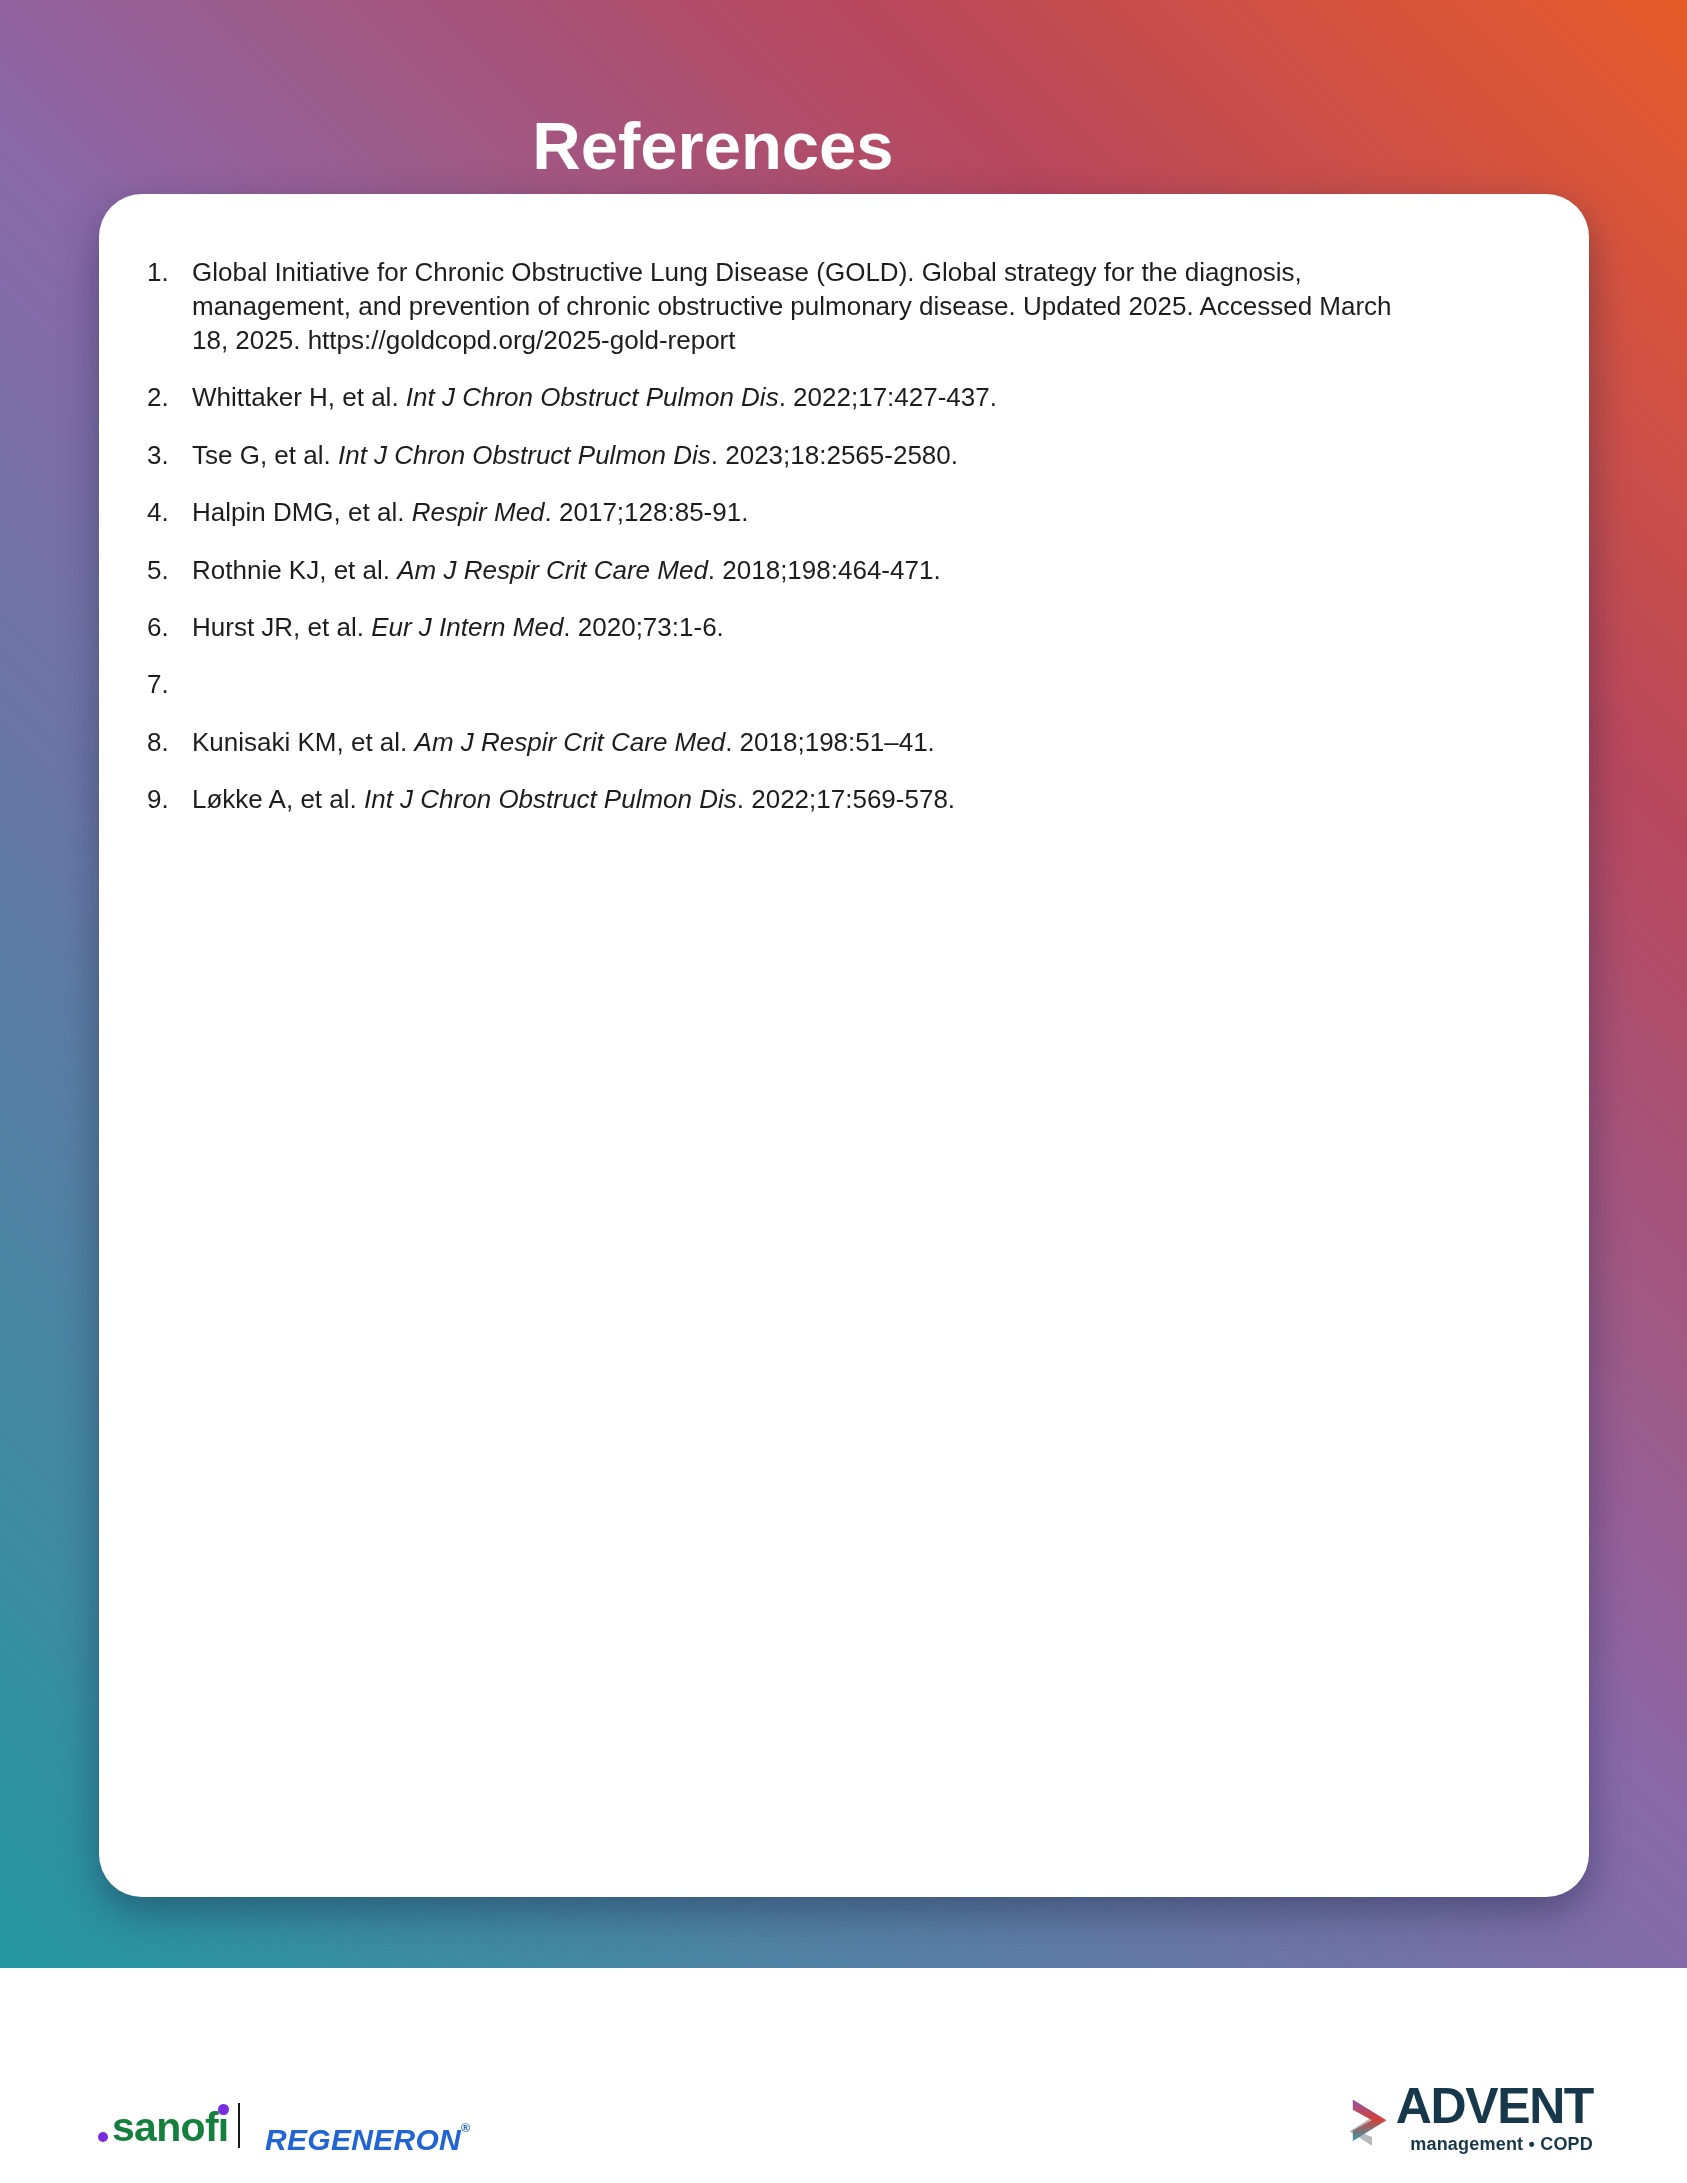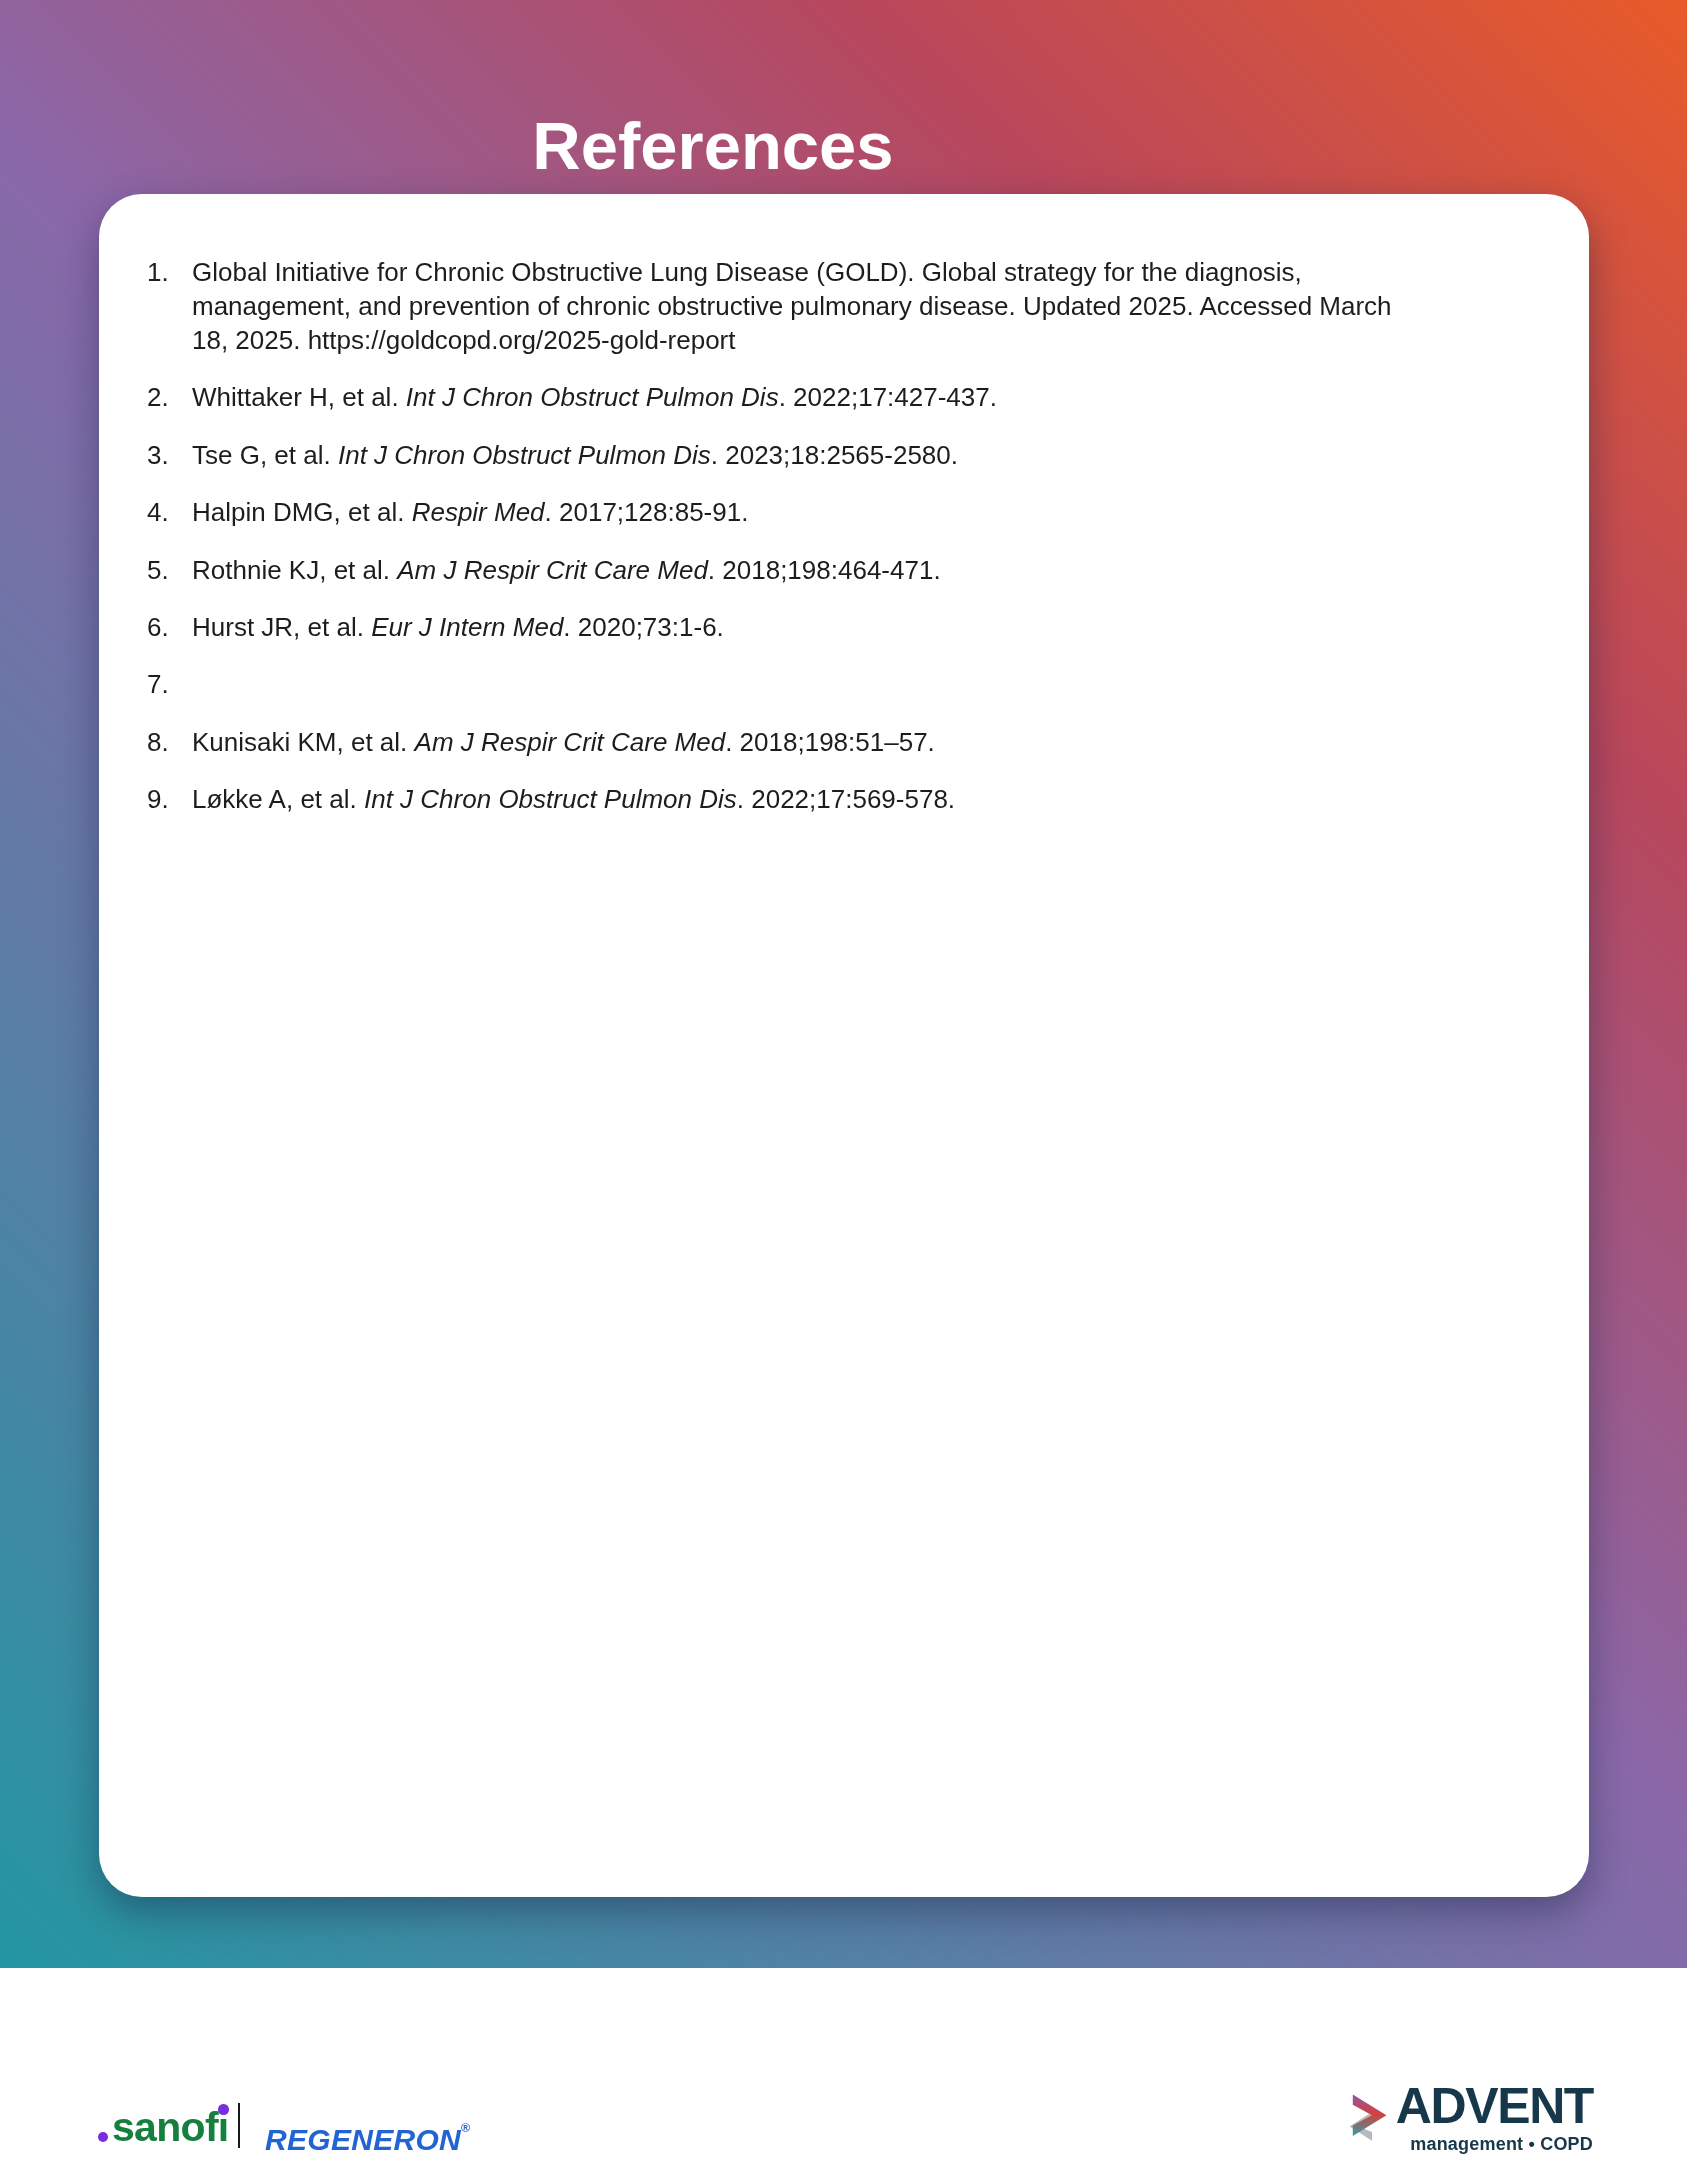--- a/index.html
+++ b/index.html
@@ -54,21 +54,21 @@
     width:2.1px; height:45px; background:#191919;
   }
   .regeneron-logo {
     position:absolute; left:265px; top:2113px;
     font-size:30px; font-weight:700; font-style:italic; letter-spacing:0.3px;
     color:#2164d4; line-height:30px;
   }
   .reg-mark { font-size:12.4px; font-style:normal; vertical-align:18px; letter-spacing:0; }
   .advent-logo {
     position:absolute; right:94px; top:2085px;
-    display:flex; align-items:center; gap:8.3px;
+    display:flex; align-items:flex-end; gap:8.3px;
   }
   .advent-chevrons { display:block; margin-top:1.4px; }
   .advent-text { display:flex; flex-direction:column; align-items:flex-end; }
   .advent-name {
     font-size:50px; line-height:43px; font-weight:700; letter-spacing:-1.4px;
     color:#17384a;
   }
   .advent-tagline {
     margin-top:6.9px; font-size:18px; line-height:19.3px; font-weight:700;
     letter-spacing:0.2px; color:#17384a; text-align:right;
@@ -114,21 +114,21 @@
         <span class="ref-num">6.</span>
         <span class="ref-text"><span>Hurst JR, et al. </span><span class="journal">Eur J Intern Med</span><span>. 2020;73:1-6.</span></span>
       </li>
 
       <li class="ref-item">
         <span class="ref-num">7.</span>
       </li>
 
       <li class="ref-item">
         <span class="ref-num">8.</span>
-        <span class="ref-text"><span>Kunisaki KM, et al. </span><span class="journal">Am J Respir Crit Care Med</span><span>. 2018;198:51–57.</span></span>
+        <span class="ref-text"><span>Kunisaki KM, et al. </span><span class="journal">Am J Respir Crit Care Med</span><span>. 2018;198:51–41.</span></span>
       </li>
 
       <li class="ref-item">
         <span class="ref-num">9.</span>
         <span class="ref-text"><span>Løkke A, et al. </span><span class="journal">Int J Chron Obstruct Pulmon Dis</span><span>. 2022;17:569-578.</span></span>
       </li>
 
     </ol>
   </div>
 

